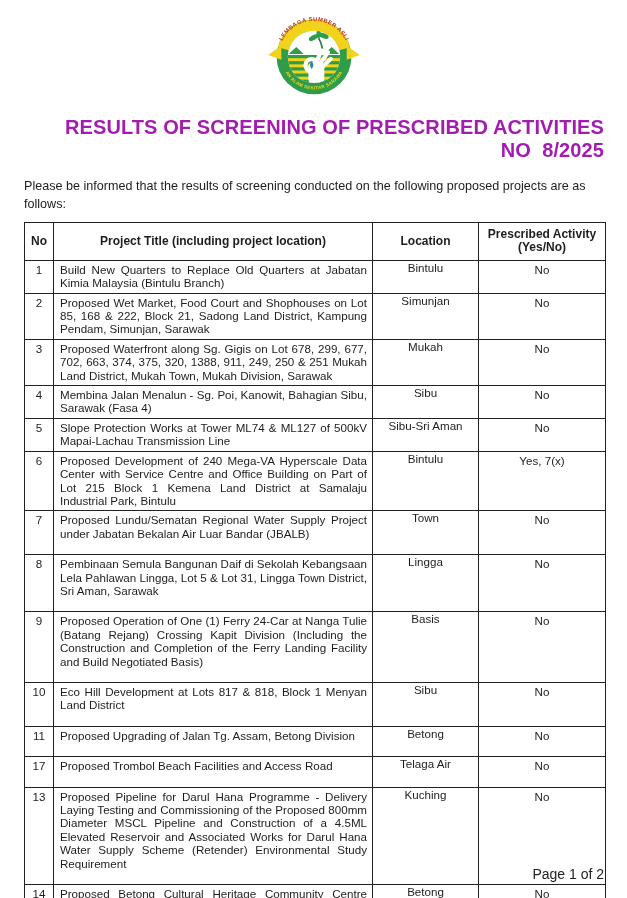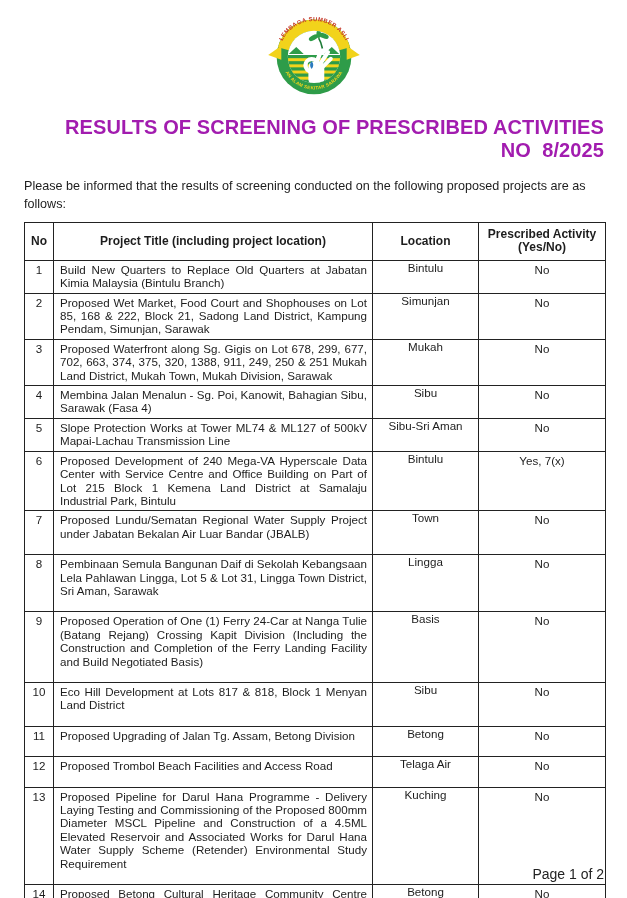--- a/index.html
+++ b/index.html
@@ -181,21 +181,21 @@
     <td class="c-loc">Sibu</td>
     <td class="c-pre">No</td>
   </tr>
         <tr>
     <td class="c-no">11</td>
     <td class="c-title">Proposed Upgrading of Jalan Tg. Assam, Betong Division</td>
     <td class="c-loc">Betong</td>
     <td class="c-pre">No</td>
   </tr>
         <tr>
-    <td class="c-no">12</td>
+    <td class="c-no">17</td>
     <td class="c-title">Proposed Trombol Beach Facilities and Access Road</td>
     <td class="c-loc">Telaga Air</td>
     <td class="c-pre">No</td>
   </tr>
         <tr>
     <td class="c-no">13</td>
     <td class="c-title">Proposed Pipeline for Darul Hana Programme - Delivery Laying Testing and Commissioning of the Proposed 800mm Diameter MSCL Pipeline and Construction of a 4.5ML Elevated Reservoir and Associated Works for Darul Hana Water Supply Scheme (Retender) Environmental Study Requirement</td>
     <td class="c-loc">Kuching</td>
     <td class="c-pre">No</td>
   </tr>

